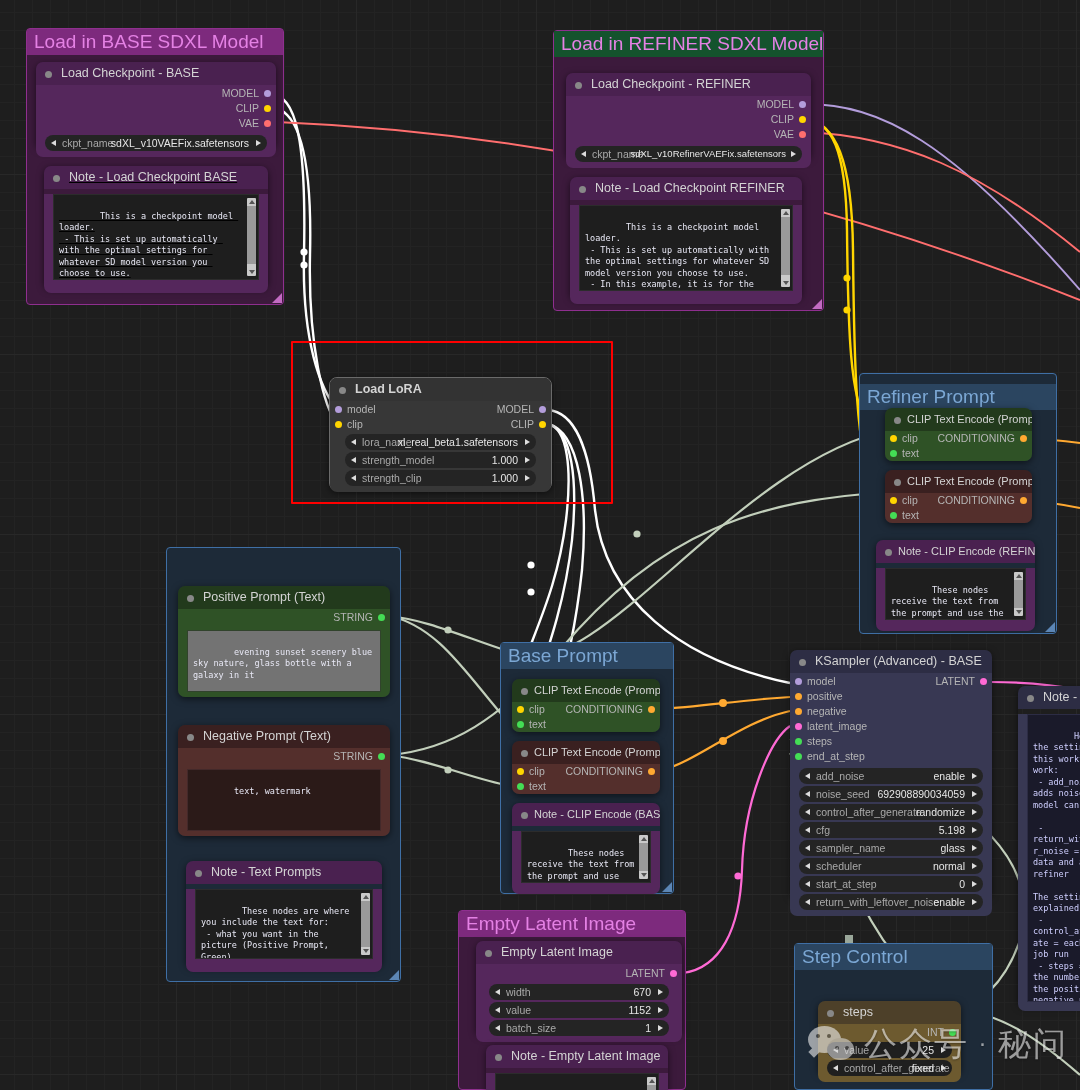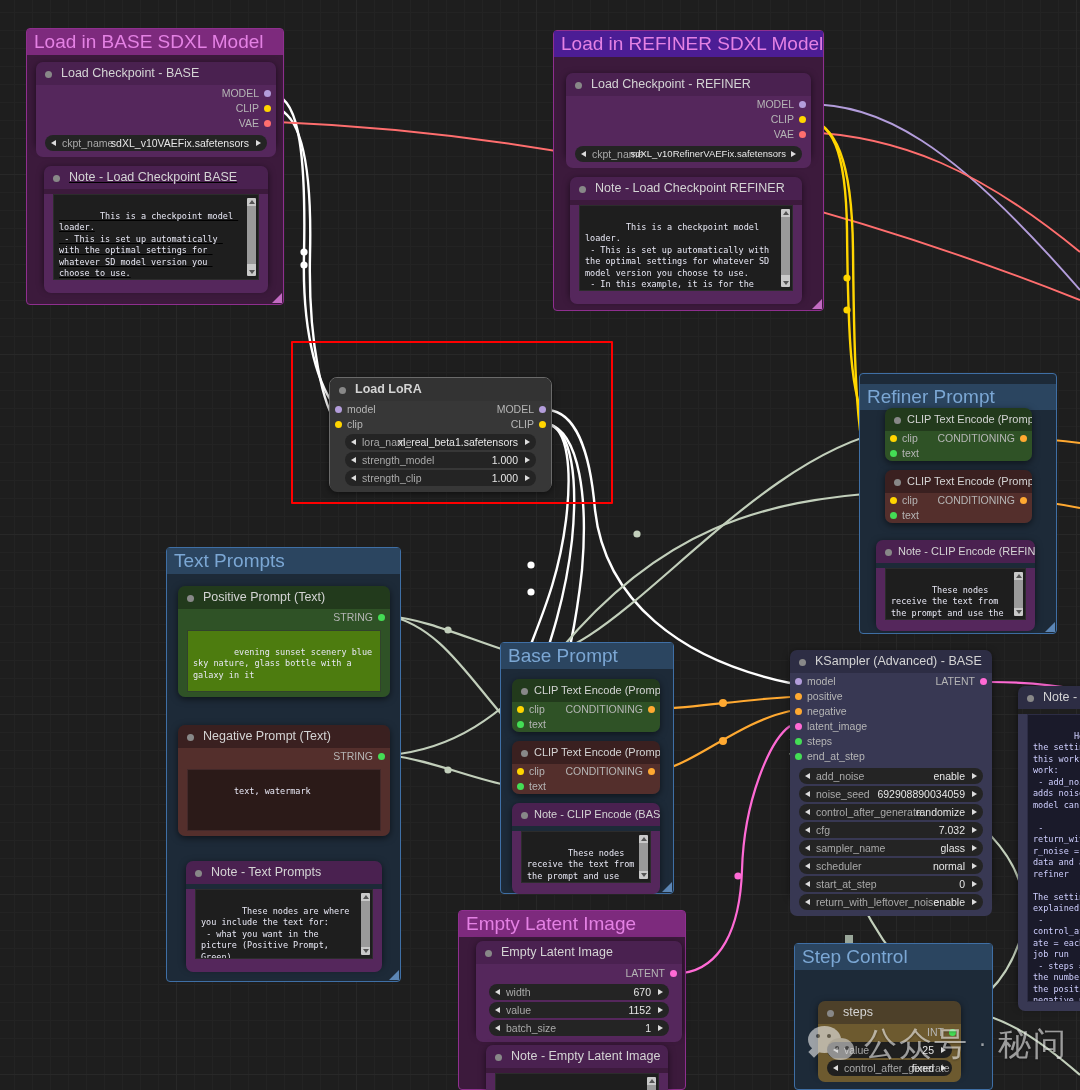--- a/index.html
+++ b/index.html
@@ -191,26 +191,25 @@
     <path d="M880,1060 C900,1075 920,1085 935,1090" stroke="#c2cfbb" stroke-width="2.2" fill="none"></path>
     <rect x="845" y="935" width="8" height="8" fill="#9aa79a"></rect>
   </svg>
 
   <div class="group" style="left:26px; top:28px; width:258px; height:277px; background:#3c1a3c; border:1px solid #8f2f8f;">
     <div class="group-title" style="background:#7d2a7d; color:#e481e4;">Load in BASE SDXL Model</div>
     <div class="group-corner" style="border-color: transparent transparent #c26bc2 transparent;"></div>
   </div>
 
   <div class="group" style="left:553px; top:30px; width:271px; height:281px; background:#3c1a3c; border:1px solid #8f2f8f;">
-    <div class="group-title" style="background:#4c1d95; color:#e481e4;">Load in REFINER SDXL Model</div>
+    <div class="group-title" style="background:#14532d; color:#e481e4;">Load in REFINER SDXL Model</div>
     <div class="group-corner" style="border-color: transparent transparent #c26bc2 transparent;"></div>
   </div>
 
   <div class="group" style="left:166px; top:547px; width:235px; height:435px; background:#1d2a38; border:1px solid #3f6fa5;">
-    <div class="group-title" style="background:#2b4560; color:#7ba7d4;">Text Prompts</div>
     <div class="group-corner" style="border-color: transparent transparent #5c86b5 transparent;"></div>
   </div>
 
   <div class="group" style="left:500px; top:642px; width:174px; height:252px; background:#1d2a38; border:1px solid #3f6fa5;">
     <div class="group-title" style="background:#2b4560; color:#7ba7d4;">Base Prompt</div>
     <div class="group-corner" style="border-color: transparent transparent #5c86b5 transparent;"></div>
   </div>
 
   <div class="group" style="left:859px; top:373px; width:198px; height:261px; background:#1d2a38; border:1px solid #3f6fa5;">
     <div class="group-title" style="background:#2b4560; color:#7ba7d4;margin-top:10px;">Refiner Prompt</div>
@@ -364,21 +363,21 @@
   <div class="node" style="left:178px; top:586px; width:212px; height:111px;">
     <div class="node-title" style="background:#223a1c;">
       <span class="node-dot"></span>
       <span>Positive Prompt (Text)</span>
     </div>
     <div class="node-body" style="background:#2f5226; height:88px;">
       <div class="slot-row" style="height:16px;">
         <span class="port out" style="background:#44dd55; top:5px;"></span>
         <span class="slot out" style="line-height:16px;">STRING</span>
       </div>
-      <div class="textarea" style="height:62px; background:#4d7c0f; border-color:#31432c;">
+      <div class="textarea" style="height:62px; background:#737373; border-color:#31432c;">
         <span>evening sunset scenery blue sky nature, glass bottle with a galaxy in it</span>
       </div>
     </div>
   </div>
 
   <div class="node" style="left:178px; top:725px; width:212px; height:111px;">
     <div class="node-title" style="background:#3a2020;">
       <span class="node-dot"></span>
       <span>Negative Prompt (Text)</span>
     </div>
@@ -569,21 +568,21 @@
       </div>
       <div class="widget">
         <span class="arrL"></span>
         <span class="wname">control_after_generate</span>
         <span class="wval">randomize</span>
         <span class="arrR"></span>
       </div>
       <div class="widget">
         <span class="arrL"></span>
         <span class="wname">cfg</span>
-        <span class="wval">7.032</span>
+        <span class="wval">5.198</span>
         <span class="arrR"></span>
       </div>
       <div class="widget">
         <span class="arrL"></span>
         <span class="wname">sampler_name</span>
         <span class="wval">glass</span>
         <span class="arrR"></span>
       </div>
       <div class="widget">
         <span class="arrL"></span>

